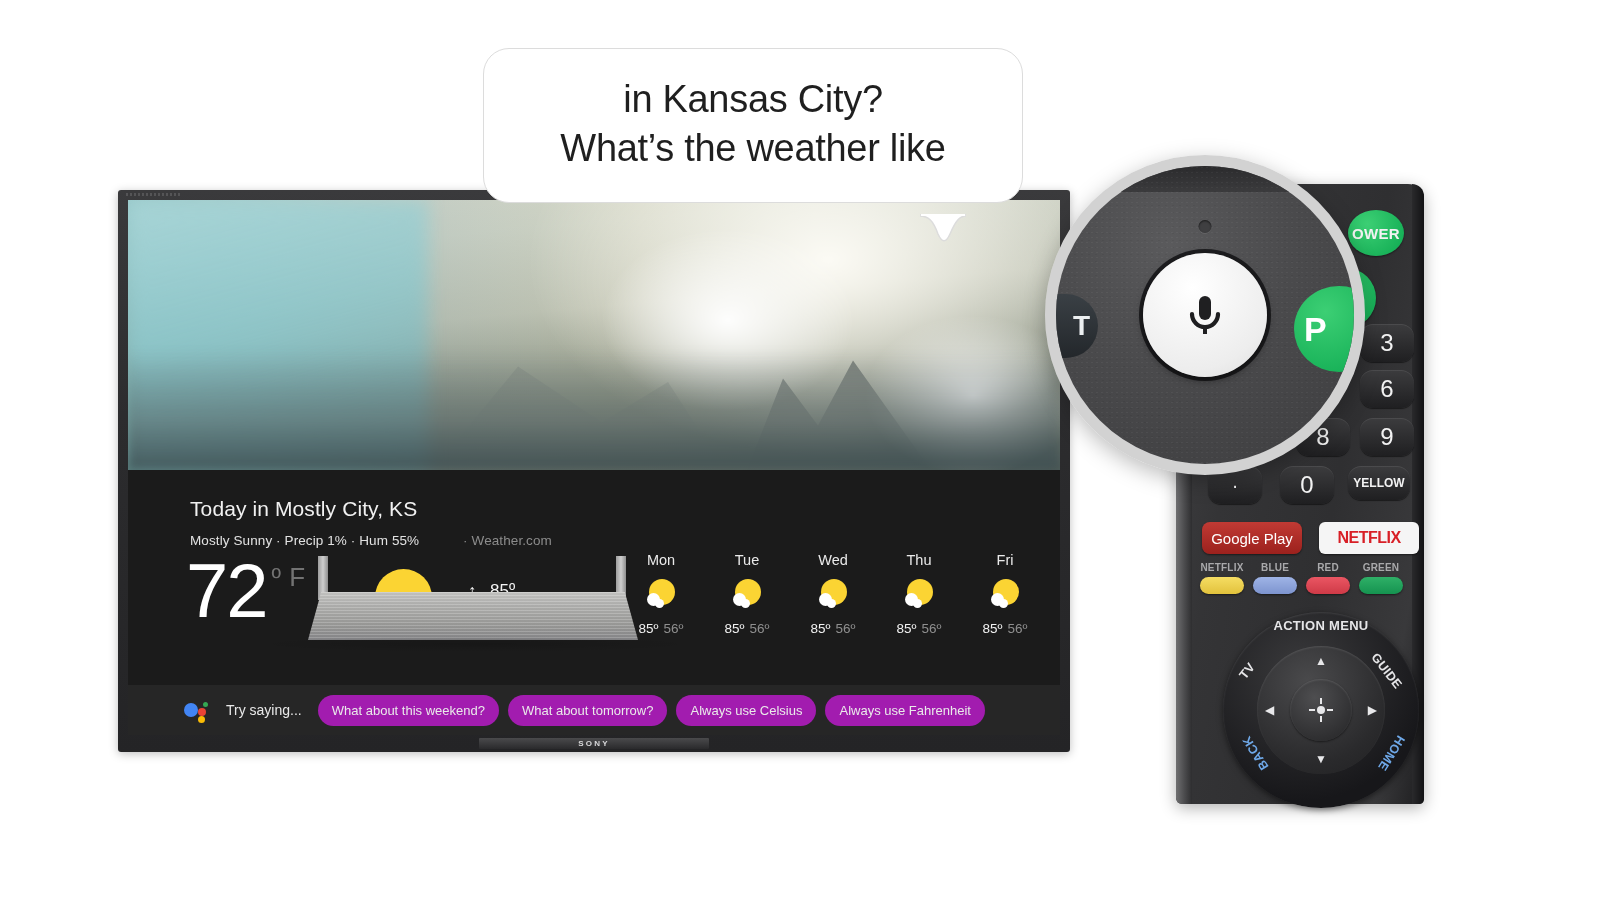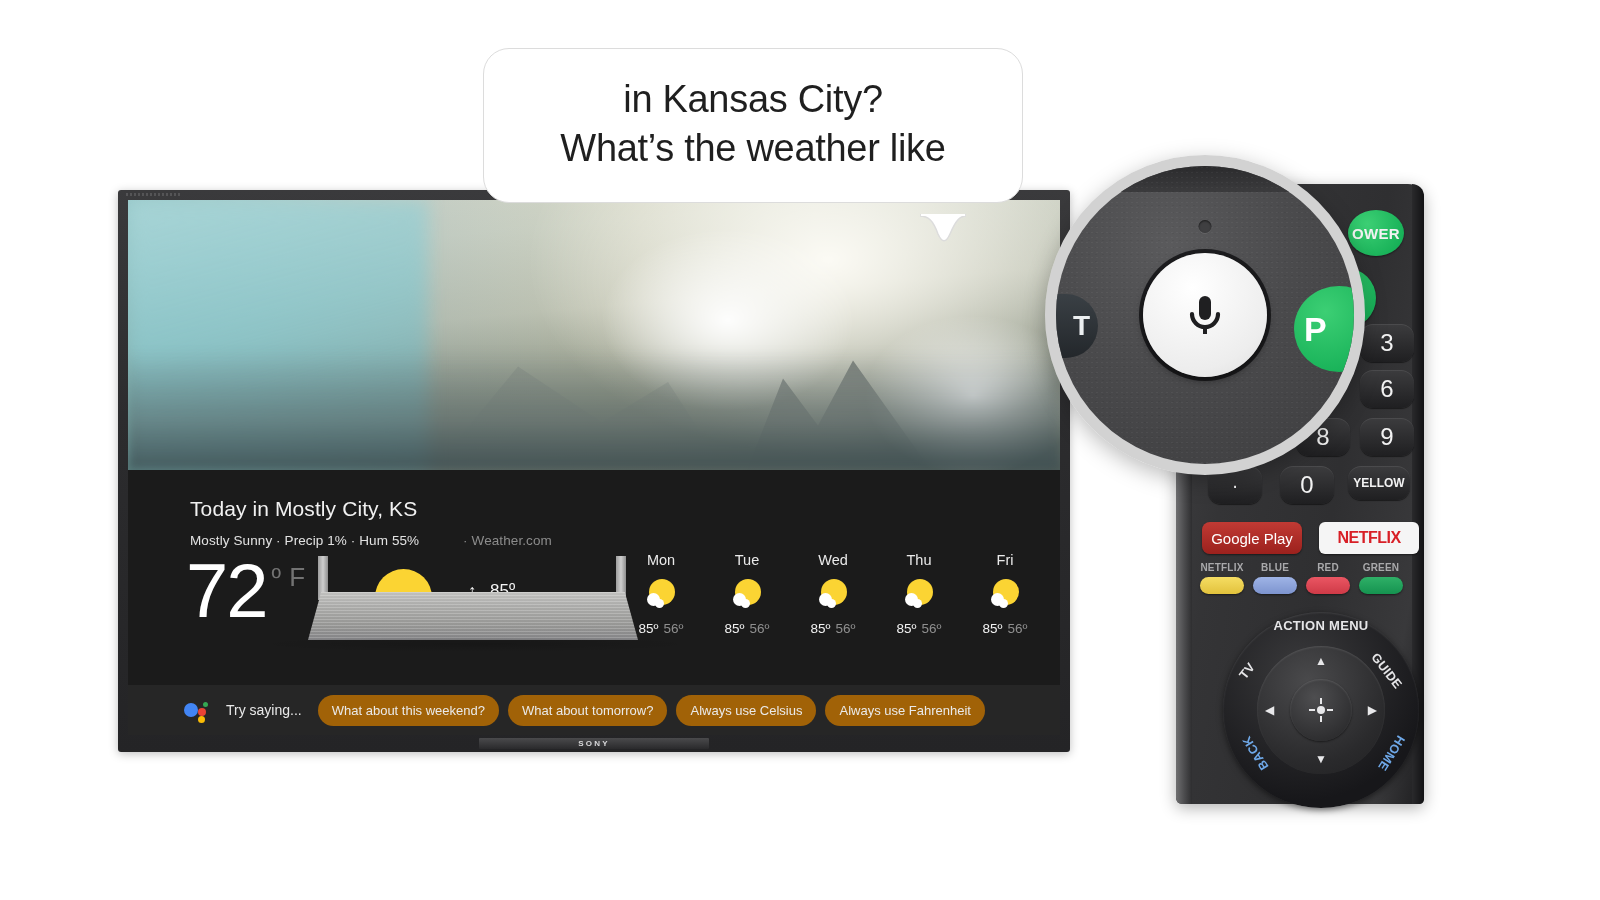--- a/index.html
+++ b/index.html
@@ -236,21 +236,21 @@
   #try-saying {
     font-size: 14px;
     color: #e9e9e9;
     margin-left: 18px;
     margin-right: 16px;
     white-space: nowrap;
   }
   .chip {
     font-size: 13px;
     color: #eaeaea;
-    background: #a16207;
+    background: #a21caf;
     border-radius: 16px;
     padding: 8px 14px;
     margin-right: 9px;
     white-space: nowrap;
   }
 
   
   #tv-neck-left, #tv-neck-right {
     position: absolute;
     top: 556px;

